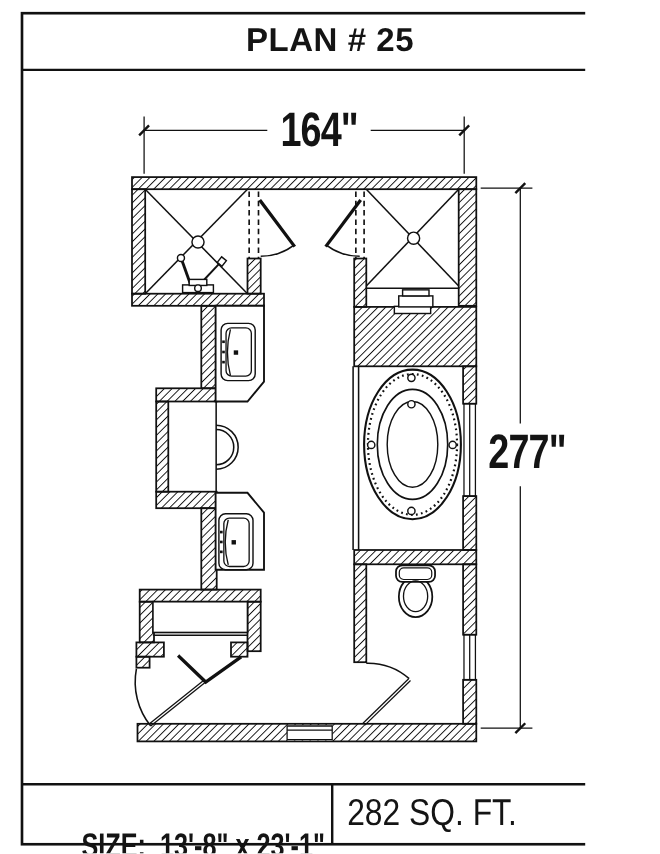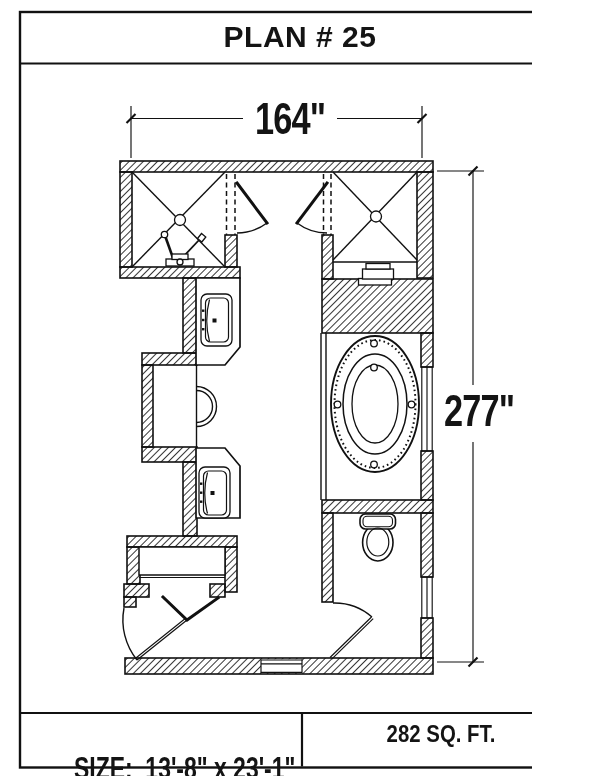--- a/index.html
+++ b/index.html
@@ -4,21 +4,21 @@
 <style>
   html,body{margin:0;padding:0;background:#ffffff;}
   #page{position:relative;width:532px;height:776px;background:#ffffff;overflow:hidden;
         font-family:"Liberation Sans","DejaVu Sans",sans-serif;color:#111;}
   #plan-svg{position:absolute;left:0;top:0;}
   .txt{position:absolute;line-height:1;white-space:nowrap;color:#141414;}
   .title-txt{left:0;top:22px;width:600px;text-align:center;font-size:30px;font-weight:700;letter-spacing:0.5px;}
   .dimw-txt{left:240px;top:97px;width:100px;text-align:center;font-size:44px;font-weight:700;}
   .dimh-txt{left:434px;top:389px;width:90px;text-align:center;font-size:44px;font-weight:700;}
   .fsize-txt{left:40px;top:722px;font-size:31px;font-weight:700;white-space:pre;}
-  .farea-txt{left:302px;top:722px;width:278px;text-align:center;font-size:24px;font-weight:700;}
+  .farea-txt{left:302px;top:722px;width:278px;font-size:34px;font-weight:400;}
   .cx{display:inline-block;transform:scaleX(0.78);transform-origin:50% 50%;letter-spacing:-1px;}
   .cxl{display:inline-block;transform:scaleX(0.74);transform-origin:0 50%;}
   .cxc{display:inline-block;transform:scaleX(0.85);transform-origin:50% 50%;}
   .w{fill:url(#h);stroke:#111;stroke-width:1.6;}
   .ln{stroke:#111;stroke-width:1.4;fill:none;}
   .thin{stroke:#111;stroke-width:1.15;fill:none;}
   .thick{stroke:#111;stroke-width:3;fill:none;stroke-linecap:square;}
   .fw{fill:#fff;stroke:#111;stroke-width:1.3;}
   .dash{stroke:#111;stroke-width:1.5;fill:none;stroke-dasharray:5 3.5;}
   .tick{stroke:#111;stroke-width:2.2;fill:none;}

